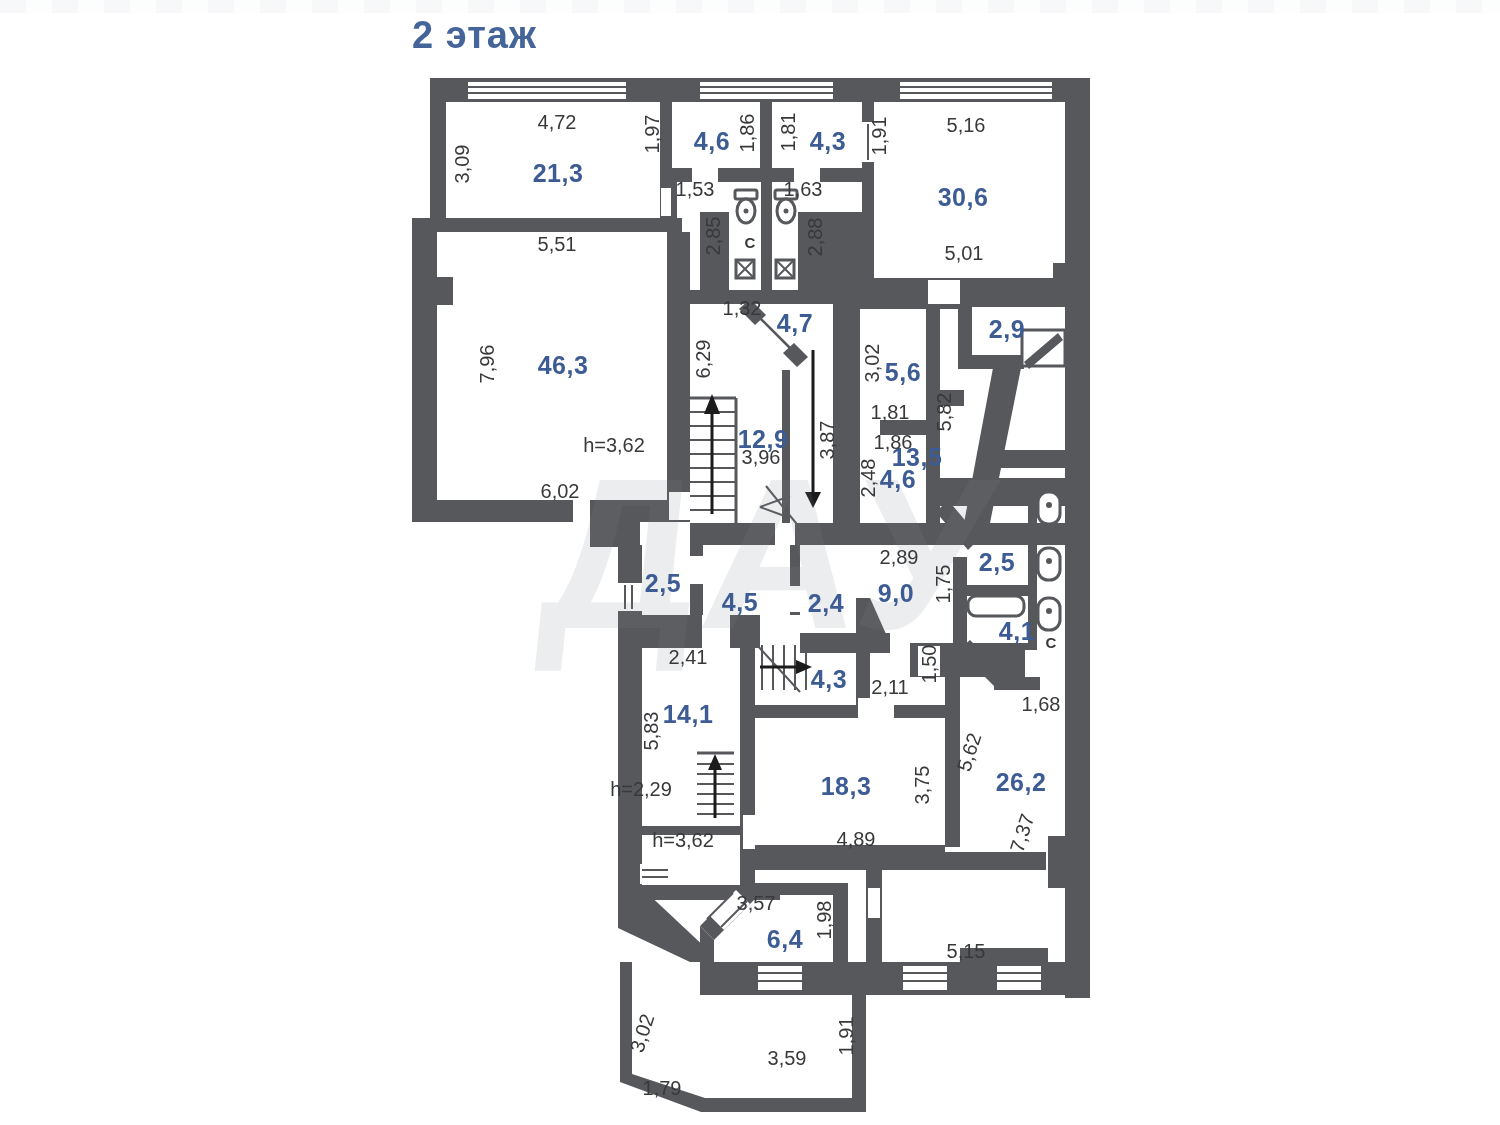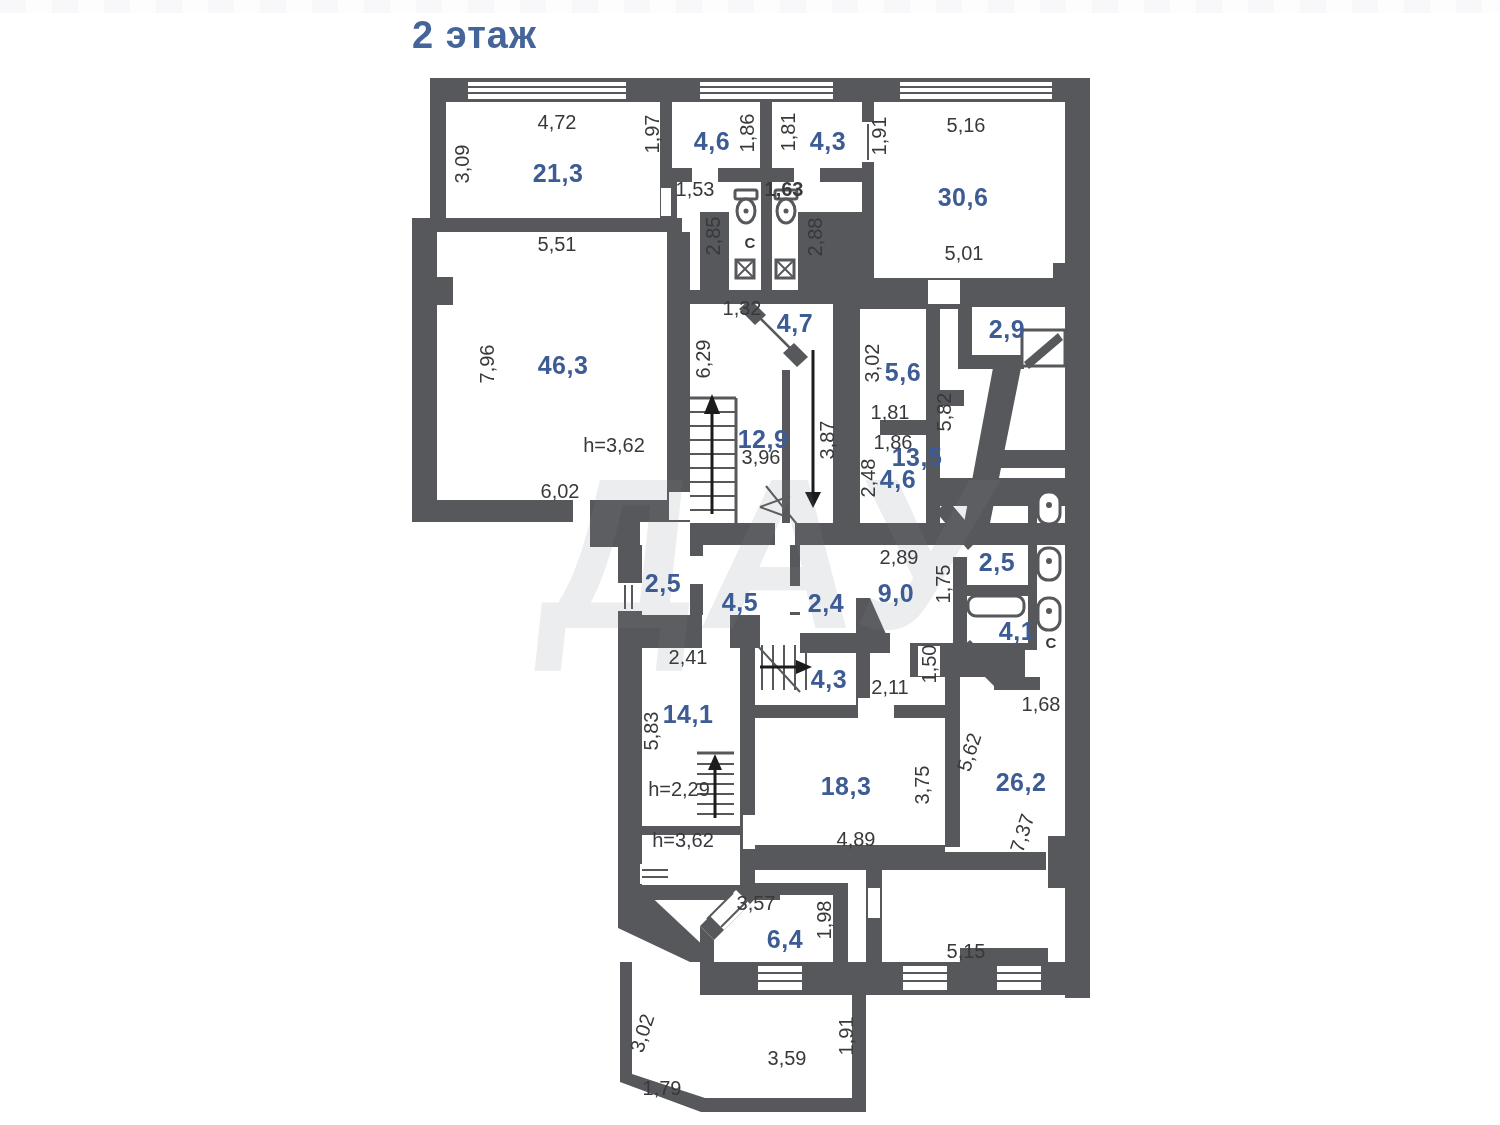--- a/index.html
+++ b/index.html
@@ -290,21 +290,21 @@
       <div class="lbl area-lbl" style="left: 1021px; top: 782px; transform: translate(-50%, -50%) rotate(0deg);">26,2</div>
       <div class="lbl area-lbl" style="left: 785px; top: 939px; transform: translate(-50%, -50%) rotate(0deg);">6,4</div>
       <div class="lbl dim-lbl" style="left: 557px; top: 122px; transform: translate(-50%, -50%) rotate(0deg);">4,72</div>
       <div class="lbl dim-lbl" style="left: 462px; top: 164px; transform: translate(-50%, -50%) rotate(-90deg);">3,09</div>
       <div class="lbl dim-lbl" style="left: 652px; top: 134px; transform: translate(-50%, -50%) rotate(-90deg);">1,97</div>
       <div class="lbl dim-lbl" style="left: 747px; top: 133px; transform: translate(-50%, -50%) rotate(-90deg);">1,86</div>
       <div class="lbl dim-lbl" style="left: 788px; top: 132px; transform: translate(-50%, -50%) rotate(-90deg);">1,81</div>
       <div class="lbl dim-lbl" style="left: 879px; top: 136px; transform: translate(-50%, -50%) rotate(-90deg);">1,91</div>
       <div class="lbl dim-lbl" style="left: 966px; top: 125px; transform: translate(-50%, -50%) rotate(0deg);">5,16</div>
       <div class="lbl dim-lbl" style="left: 695px; top: 189px; transform: translate(-50%, -50%) rotate(0deg);">1,53</div>
-      <div class="lbl dim-lbl" style="left: 784px; top: 189px; transform: translate(-50%, -50%) rotate(0deg); font-weight: bold;">1,63</div>
+      <div class="lbl dim-lbl" style="left: 803px; top: 189px; transform: translate(-50%, -50%) rotate(0deg);">1,63</div>
       <div class="lbl dim-lbl" style="left: 713px; top: 236px; transform: translate(-50%, -50%) rotate(-90deg);">2,85</div>
       <div class="lbl dim-lbl" style="left: 815px; top: 237px; transform: translate(-50%, -50%) rotate(-90deg);">2,88</div>
       <div class="lbl dim-lbl" style="left: 964px; top: 253px; transform: translate(-50%, -50%) rotate(0deg);">5,01</div>
       <div class="lbl dim-lbl" style="left: 557px; top: 244px; transform: translate(-50%, -50%) rotate(0deg);">5,51</div>
       <div class="lbl dim-lbl" style="left: 712px; top: 308px; transform: translate(-50%, -50%) rotate(0deg); margin-left: 30px;">1,32</div>
       <div class="lbl dim-lbl" style="left: 487px; top: 364px; transform: translate(-50%, -50%) rotate(-90deg);">7,96</div>
       <div class="lbl dim-lbl" style="left: 703px; top: 359px; transform: translate(-50%, -50%) rotate(-90deg);">6,29</div>
       <div class="lbl dim-lbl" style="left: 872px; top: 363px; transform: translate(-50%, -50%) rotate(-90deg);">3,02</div>
       <div class="lbl dim-lbl" style="left: 890px; top: 412px; transform: translate(-50%, -50%) rotate(0deg);">1,81</div>
       <div class="lbl dim-lbl" style="left: 944px; top: 412px; transform: translate(-50%, -50%) rotate(-90deg);">5,82</div>
@@ -325,18 +325,18 @@
       <div class="lbl dim-lbl" style="left: 856px; top: 839px; transform: translate(-50%, -50%) rotate(0deg);">4,89</div>
       <div class="lbl dim-lbl" style="left: 1022px; top: 833px; transform: translate(-50%, -50%) rotate(-72deg);">7,37</div>
       <div class="lbl dim-lbl" style="left: 756px; top: 903px; transform: translate(-50%, -50%) rotate(0deg);">3,57</div>
       <div class="lbl dim-lbl" style="left: 824px; top: 920px; transform: translate(-50%, -50%) rotate(-90deg);">1,98</div>
       <div class="lbl dim-lbl" style="left: 966px; top: 951px; transform: translate(-50%, -50%) rotate(0deg);">5,15</div>
       <div class="lbl dim-lbl" style="left: 642px; top: 1033px; transform: translate(-50%, -50%) rotate(-72deg);">3,02</div>
       <div class="lbl dim-lbl" style="left: 787px; top: 1058px; transform: translate(-50%, -50%) rotate(0deg);">3,59</div>
       <div class="lbl dim-lbl" style="left: 662px; top: 1088px; transform: translate(-50%, -50%) rotate(0deg);">1,79</div>
       <div class="lbl dim-lbl" style="left: 846px; top: 1036px; transform: translate(-50%, -50%) rotate(-90deg);">1,91</div>
       <div class="lbl h-lbl" style="left: 614px; top: 445px; transform: translate(-50%, -50%) rotate(0deg);">h=3,62</div>
-      <div class="lbl h-lbl" style="left: 679px; top: 789px; transform: translate(-50%, -50%) rotate(0deg);">h=2,29</div>
+      <div class="lbl h-lbl" style="left: 641px; top: 789px; transform: translate(-50%, -50%) rotate(0deg);">h=2,29</div>
       <div class="lbl h-lbl" style="left: 683px; top: 840px; transform: translate(-50%, -50%) rotate(0deg);">h=3,62</div>
       <div class="lbl sym-lbl" style="left: 750px; top: 242px; transform: translate(-50%, -50%) rotate(0deg);">C</div>
       <div class="lbl sym-lbl" style="left: 1051px; top: 642px; transform: translate(-50%, -50%) rotate(0deg);">C</div>
     </div>
 </div>
 
 </body></html>

